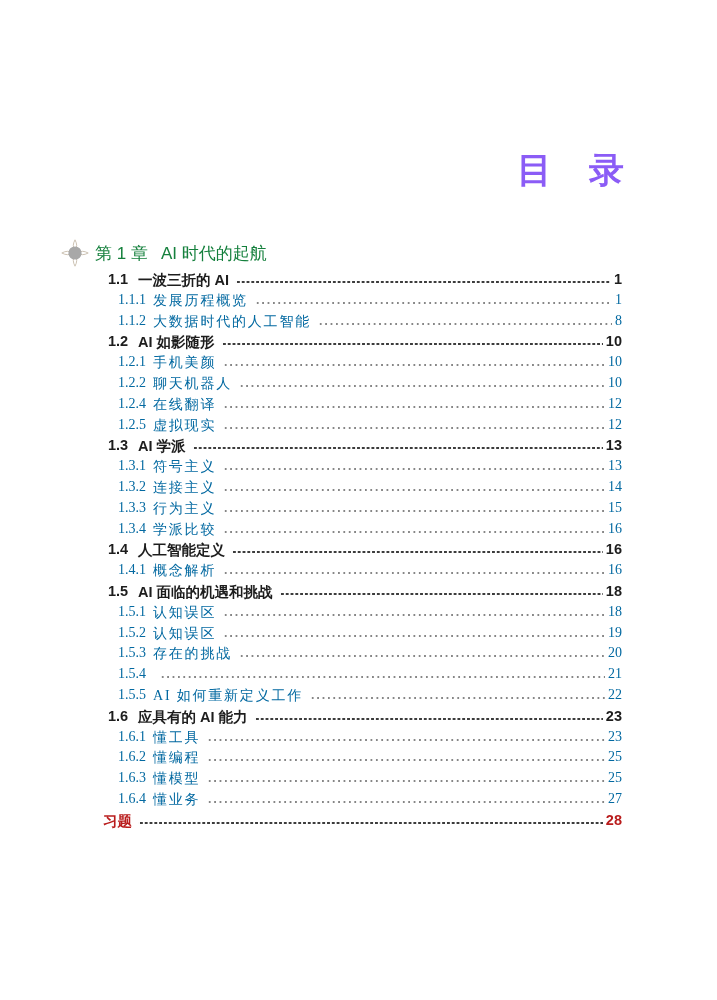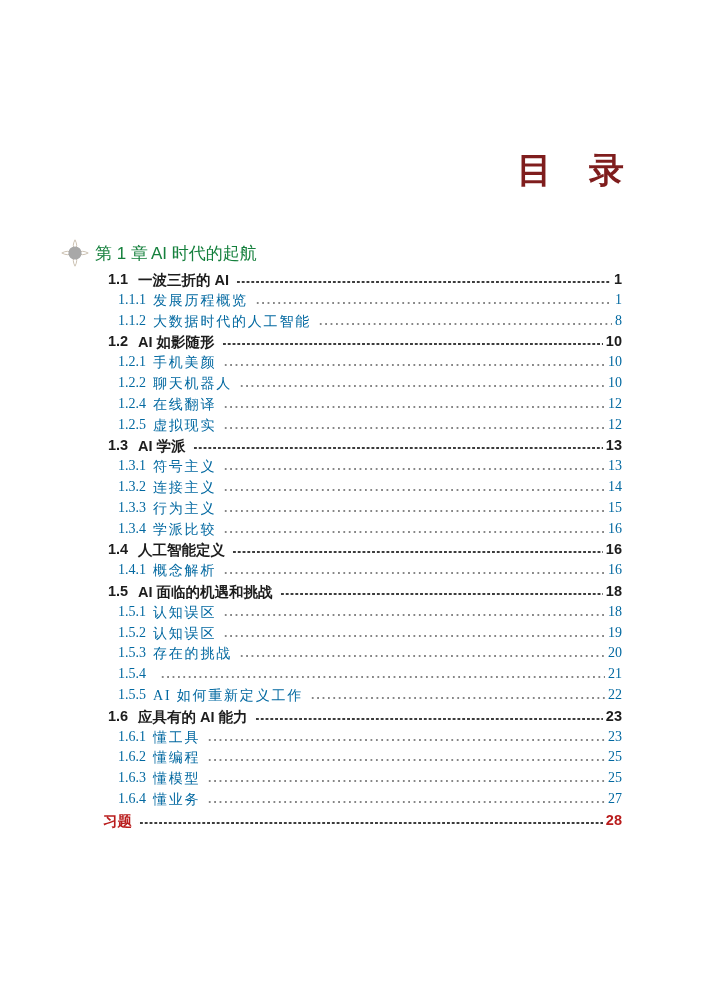--- a/index.html
+++ b/index.html
@@ -15,41 +15,41 @@
   
   .doc-title {
     position: absolute;
     top: 152px;
     right: 92px;
     margin: 0;
     font-size: 35px;
     line-height: 1;
     font-weight: 600;
     letter-spacing: 1px;
-    color: #7f1d1d;
+    color: #8b5cf6;
     font-family: "Liberation Sans", sans-serif;
     white-space: pre;
   }
 
   
   .chapter {
     position: absolute;
     top: 239px;
     left: 60px;
     height: 28px;
     display: flex;
     align-items: center;
     font-size: 17px;
     font-weight: 500;
     color: #15803d;
   }
   .chapter-icon { display: inline-flex; margin-right: 5px; }
   .chapter-icon svg { display: block; }
   .chapter-num { white-space: pre; }
-  .chapter-title { margin-left: 3px; white-space: pre; }
+  .chapter-title { margin-left: 13px; white-space: pre; }
 
   
   .toc {
     position: absolute;
     top: 271px;
     left: 103px;
     right: 95px;
   }
   .row {
     display: flex;

